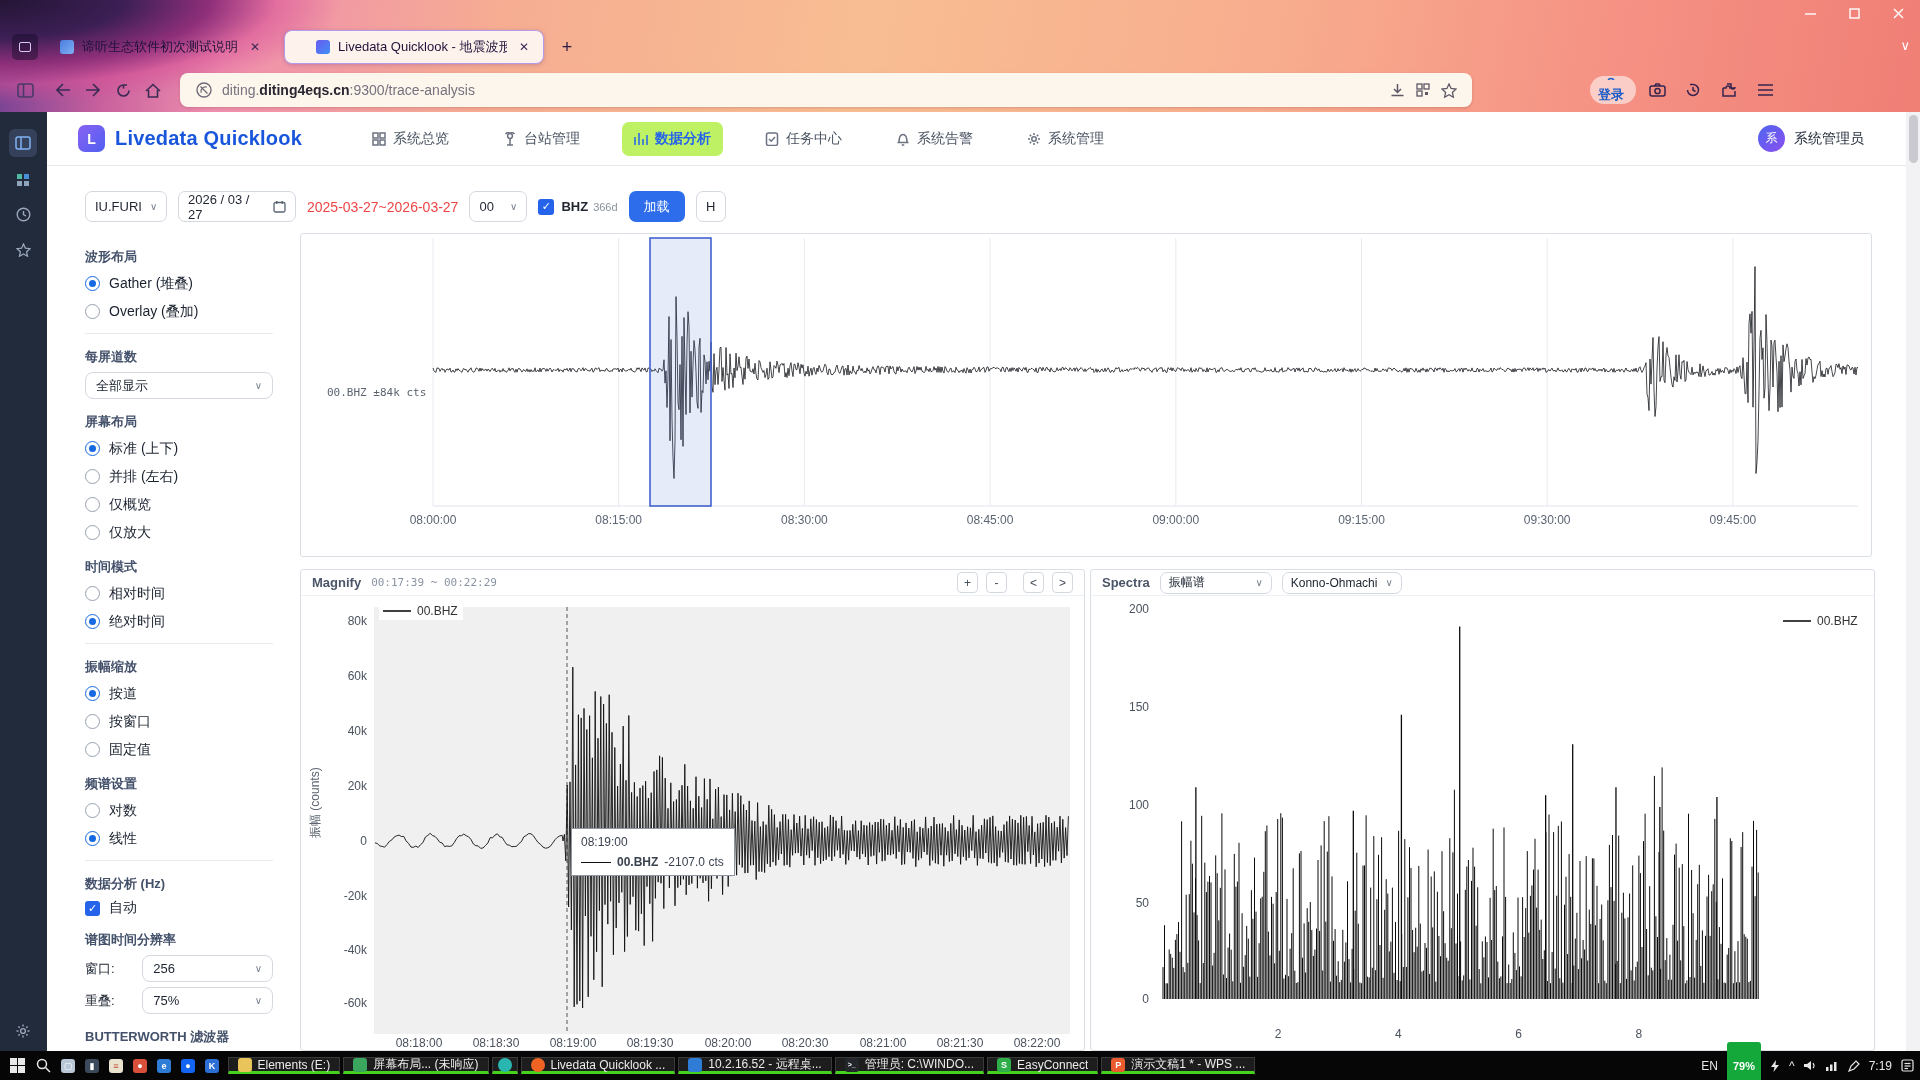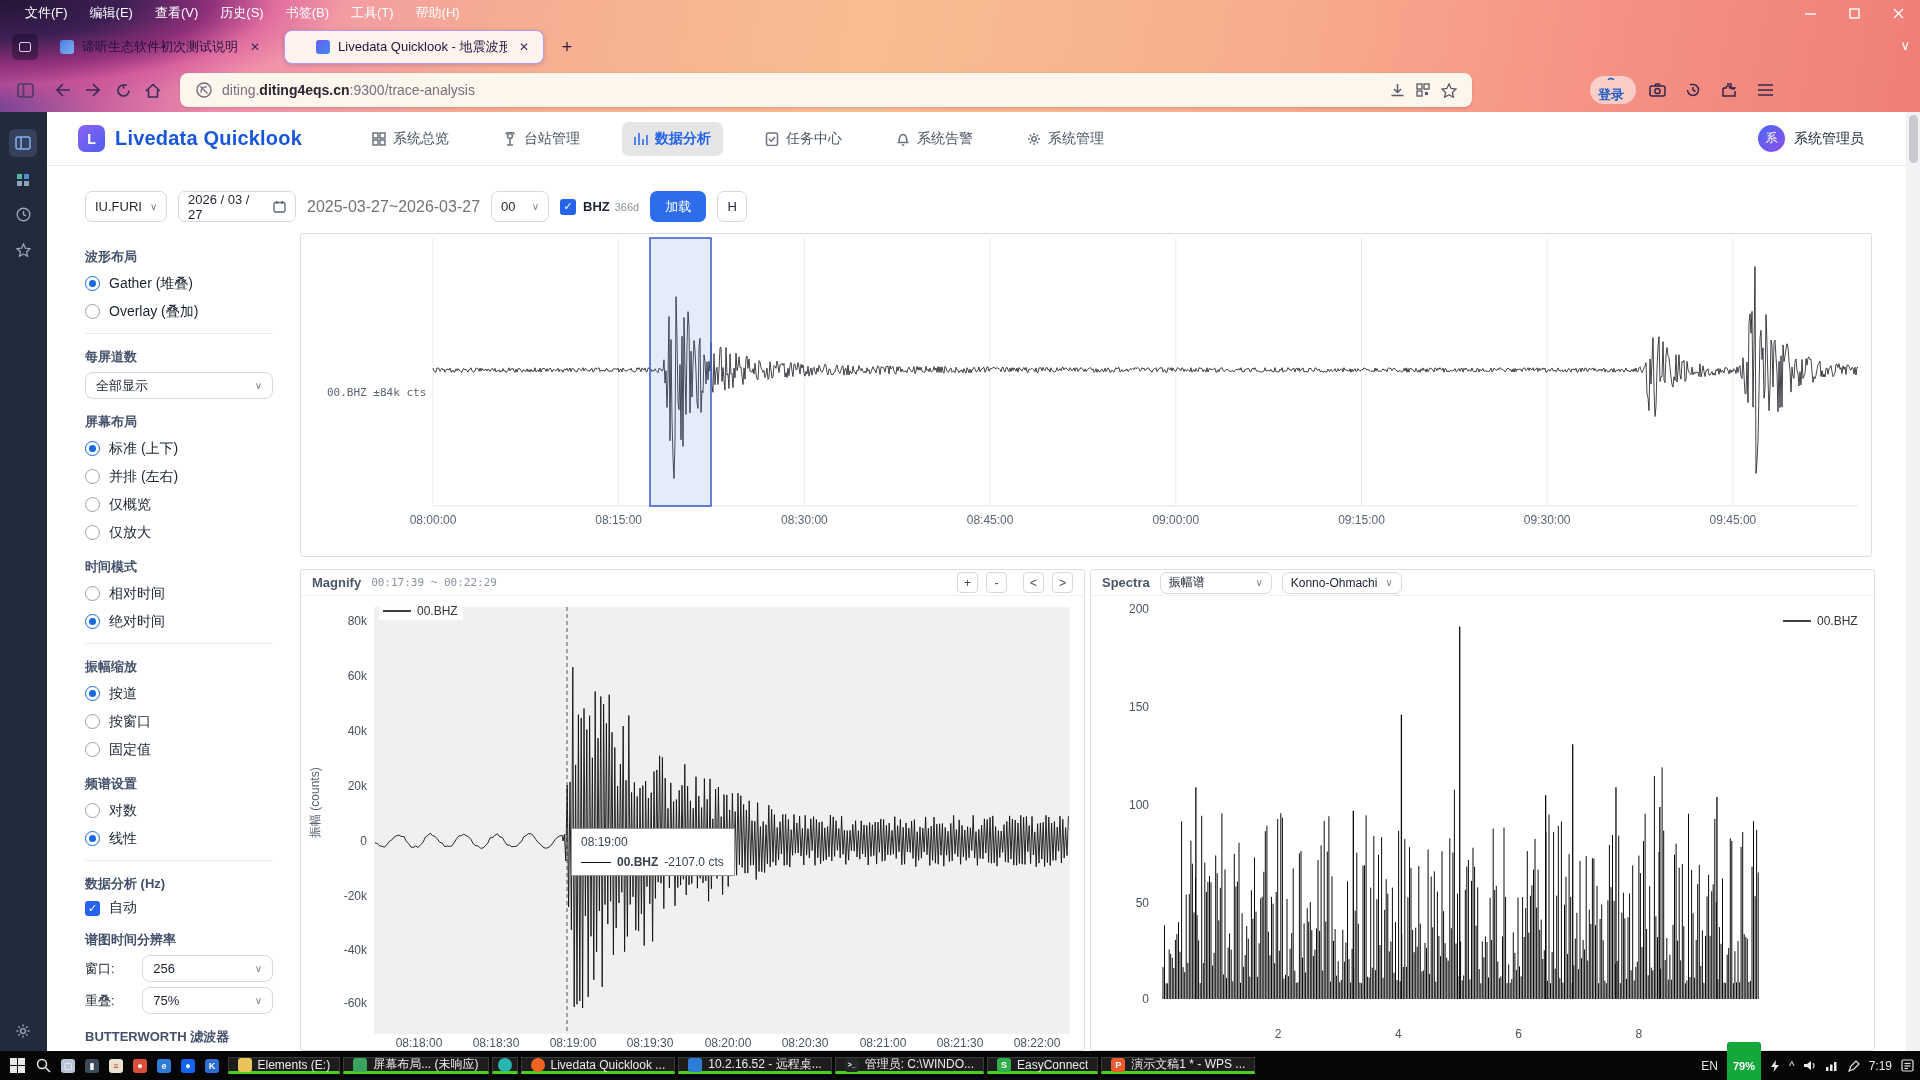--- a/index.html
+++ b/index.html
@@ -43,30 +43,30 @@
   .strip-ic.sel { background:#35415a; color:#7fb3f4; }
   .page-scroll { position:absolute; right:0; top:0; width:14px; height:939px; background:#f2f2f4; }
   .page-thumb { position:absolute; right:2px; top:3px; width:9px; height:48px; background:#c9c9cf; border-radius:5px; }
 
   .appheader { position:absolute; left:47px; top:0; width:1859px; height:54px; border-bottom:1px solid #e8eaef; display:flex; align-items:center; background:#fff; }
   .logo-tile { width:27px; height:27px; margin-left:31px; border-radius:7px; background:linear-gradient(135deg,#8a63f3,#4f5ef0); color:#fff; font-weight:bold; font-size:14px; display:flex; align-items:center; justify-content:center; }
   .app-title { margin-left:10px; font-size:20px; font-weight:bold; color:#1a56db; letter-spacing:.2px; }
   .appnav { display:flex; align-items:center; margin-left:58px; gap:30px; }
   .appnav .nav-item { display:flex; align-items:center; gap:7px; font-size:14px; color:#4b5563; padding:8px 12px; border-radius:7px; white-space:nowrap; }
   .appnav .nav-item svg { stroke:#6b7280; }
-  .appnav .nav-item.active { background:#e5e5e5; color:#2563eb; font-weight:bold; }
+  .appnav .nav-item.active { background:#bef264; color:#2563eb; font-weight:bold; }
   .appnav .nav-item.active svg { stroke:#2563eb; }
   .user-box { position:absolute; right:42px; display:flex; align-items:center; gap:9px; }
   .avatar { width:27px; height:27px; border-radius:50%; background:linear-gradient(135deg,#4f66f0,#8a4ff0); color:#fff; font-size:12px; display:flex; align-items:center; justify-content:center; }
   .user-name { font-size:14px; color:#1f2937; }
 
   .qtoolbar { position:absolute; left:85px; top:79px; display:flex; align-items:center; gap:11px; }
   .ctl { height:31px; border:1px solid #d4d9e0; border-radius:7px; background:#fff; display:flex; align-items:center; padding:0 9px; font-size:13px; color:#1f2430; gap:8px; }
   .ctl .caret { color:#7a828e; font-size:10px; }
-  .range-text { font-size:16px; color:#737373; }
+  .range-text { font-size:14px; color:#ef4444; }
   .chk { width:16px; height:16px; border-radius:3px; background:#2563eb; color:#fff; font-size:11px; display:flex; align-items:center; justify-content:center; }
   .bhz-lab { font-size:13px; font-weight:bold; color:#1f2430; margin-left:-4px; }
   .days { font-size:11px; color:#8a919c; margin-left:-6px; }
   .btn-load { height:31px; padding:0 15px; background:#2d6cea; color:#fff; border:none; border-radius:7px; font-size:13px; }
   .btn-h { height:31px; width:30px; background:#fff; border:1px solid #d4d9e0; border-radius:7px; font-size:13px; color:#1f2430; }
 
   
   .sidebar { position:absolute; left:85px; top:122px; width:188px; }
   .sec-title { font-size:13px; font-weight:bold; color:#44516b; margin:14px 0 6px; }
   .radio-row { display:flex; align-items:center; gap:9px; margin:5px 0; font-size:14px; color:#1b2330; height:23px; }
@@ -106,29 +106,20 @@
   .tray { margin-left:auto; display:flex; align-items:center; gap:9px; padding-right:6px; color:#e8e8e8; font-size:12px; }
   .battery { background:#14a83b; border-radius:3px; color:#fff; font-size:11px; padding:18px 6px; font-weight:bold; }
   svg { display:block; }
 </style>
 </head>
 <body>
 
 <div class="stage">
 
   <div class="chrome-top">
-    <div class="menubar" id="menubar">
-        <div class="menu-item">文件(F)</div>
-        <div class="menu-item">编辑(E)</div>
-        <div class="menu-item">查看(V)</div>
-        <div class="menu-item">历史(S)</div>
-        <div class="menu-item">书签(B)</div>
-        <div class="menu-item">工具(T)</div>
-        <div class="menu-item">帮助(H)</div>
-      </div>
     <div class="win-controls">
       <div class="win-btn">
           <svg width="11" height="11">
             <line x1="0" y1="6" x2="11" y2="6" stroke="#fff" stroke-width="1.4"></line>
           </svg>
         </div>
       <div class="win-btn">
           <svg width="11" height="11">
             <rect x="1" y="1" width="9" height="9" fill="none" stroke="#fff" stroke-width="1.4"></rect>
           </svg>

